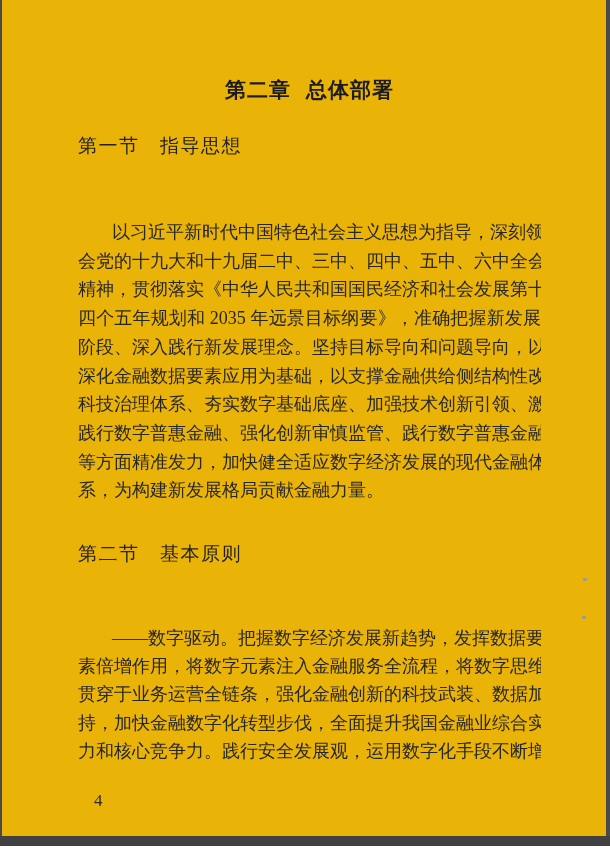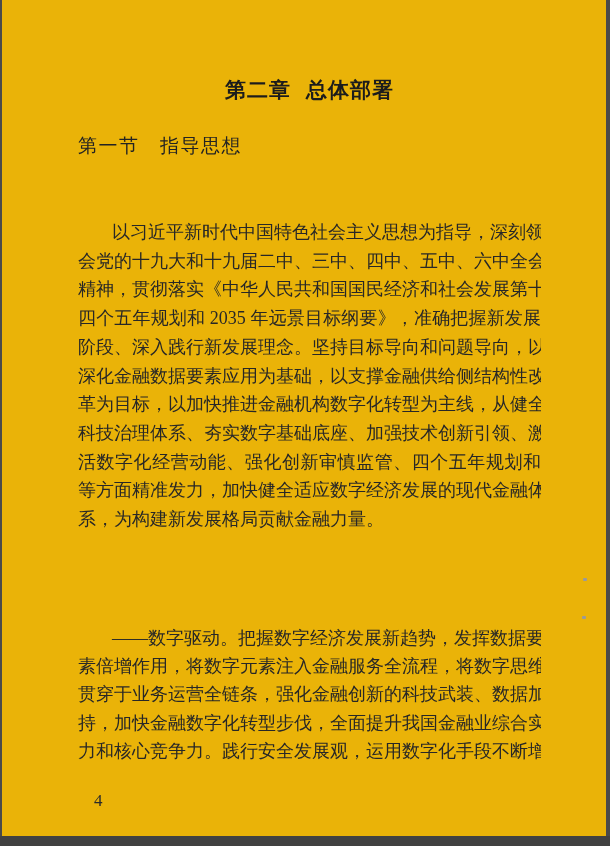--- a/index.html
+++ b/index.html
@@ -108,27 +108,27 @@
 
   <div class="section-heading sec1">第一节　指导思想</div>
 
   <div class="paragraph para1">
       <div class="pline indent">以习近平新时代中国特色社会主义思想为指导，深刻领</div>
       <div class="pline">会党的十九大和十九届二中、三中、四中、五中、六中全会</div>
       <div class="pline">精神，贯彻落实《中华人民共和国国民经济和社会发展第十</div>
       <div class="pline">四个五年规划和 2035 年远景目标纲要》，准确把握新发展</div>
       <div class="pline">阶段、深入践行新发展理念。坚持目标导向和问题导向，以</div>
       <div class="pline">深化金融数据要素应用为基础，以支撑金融供给侧结构性改</div>
-      <div class="pline">革为目标，以加快推进金融机构数字化转型为主线，从健全</div>
       <div class="pline">科技治理体系、夯实数字基础底座、加强技术创新引领、激</div>
-      <div class="pline">活数字化经营动能、强化创新审慎监管、四个五年规划和</div>
+      <div class="pline">践行数字普惠金融、强化创新审慎监管、践行数字普惠金融</div>
       <div class="pline">等方面精准发力，加快健全适应数字经济发展的现代金融体</div>
       <div class="pline endline">系，为构建新发展格局贡献金融力量。</div>
     </div>
 
+  <div class="section-heading sec2">第二节　基本原则</div>
 
   <div class="paragraph para2">
       <div class="pline indent">——数字驱动。把握数字经济发展新趋势，发挥数据要</div>
       <div class="pline">素倍增作用，将数字元素注入金融服务全流程，将数字思维</div>
       <div class="pline">贯穿于业务运营全链条，强化金融创新的科技武装、数据加</div>
       <div class="pline">持，加快金融数字化转型步伐，全面提升我国金融业综合实</div>
       <div class="pline">力和核心竞争力。践行安全发展观，运用数字化手段不断增</div>
     </div>
 
   <div class="page-number">4</div>

